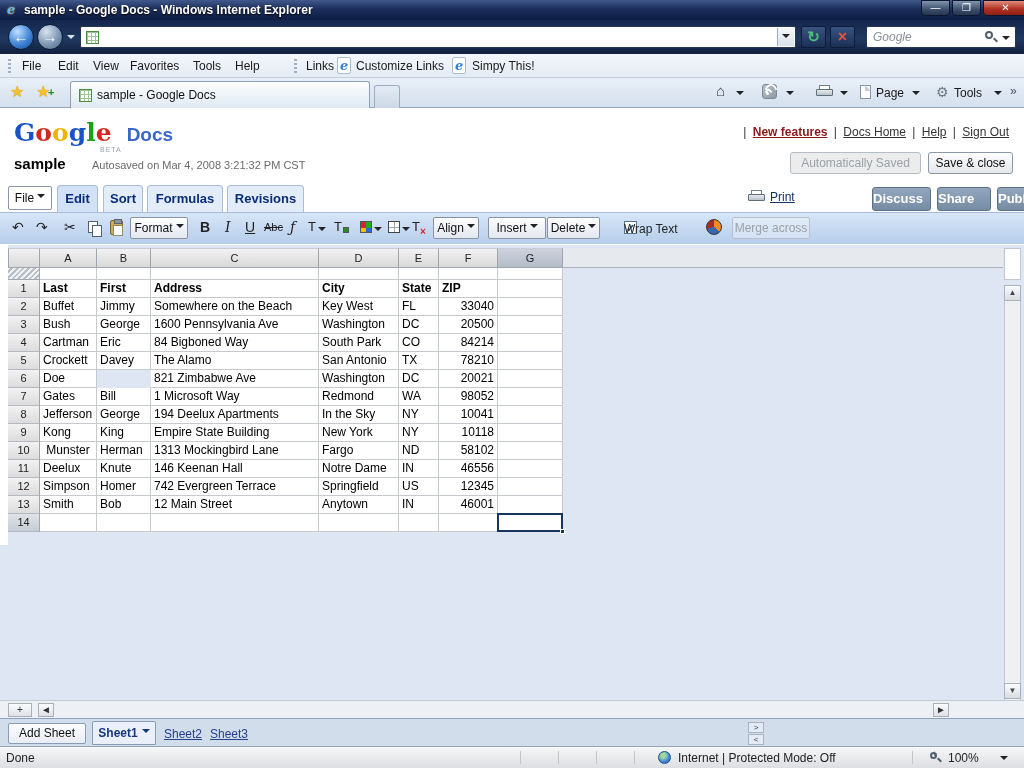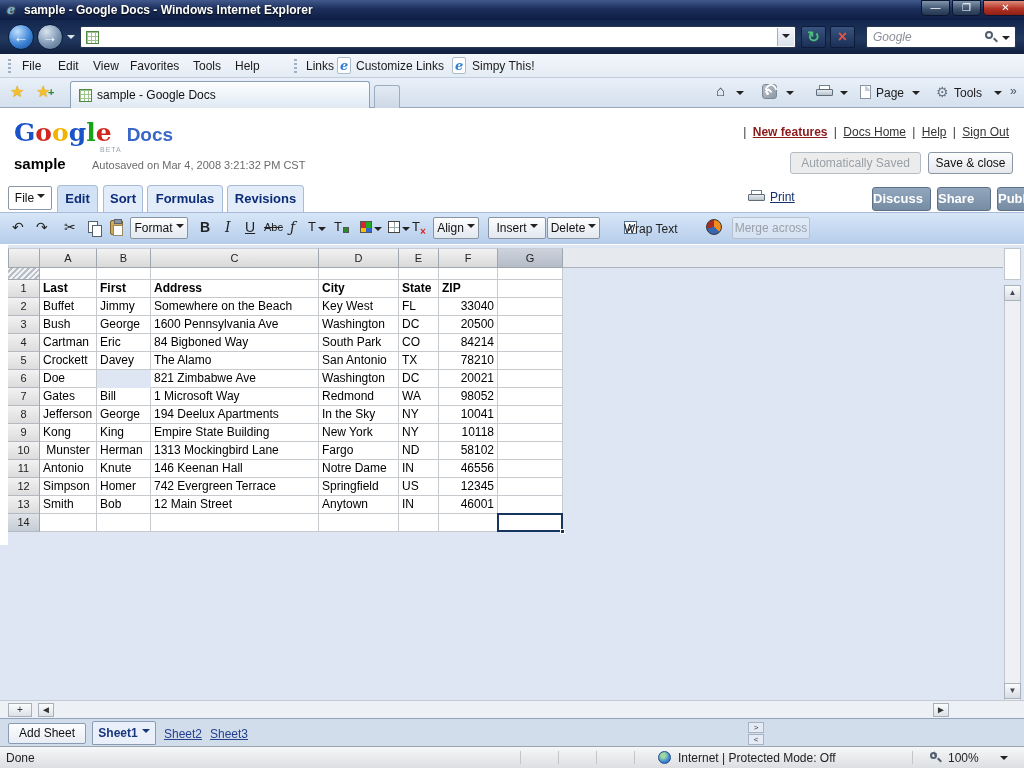--- a/index.html
+++ b/index.html
@@ -457,21 +457,21 @@
         <div class="cell" style="left: 498px; top: 179px; width: 65px;"></div>
         <div class="rowhdr" style="top: 197px;">10</div>
         <div class="cell" style="left: 40px; top: 197px; width: 57px; text-align: center;">Munster</div>
         <div class="cell" style="left: 97px; top: 197px; width: 54px;">Herman</div>
         <div class="cell" style="left: 151px; top: 197px; width: 168px;">1313 Mockingbird Lane</div>
         <div class="cell" style="left: 319px; top: 197px; width: 80px;">Fargo</div>
         <div class="cell" style="left: 399px; top: 197px; width: 40px;">ND</div>
         <div class="cell num" style="left: 439px; top: 197px; width: 59px;">58102</div>
         <div class="cell" style="left: 498px; top: 197px; width: 65px;"></div>
         <div class="rowhdr" style="top: 215px;">11</div>
-        <div class="cell" style="left: 40px; top: 215px; width: 57px;">Antonio</div>
+        <div class="cell" style="left: 40px; top: 215px; width: 57px;">Deelux</div>
         <div class="cell" style="left: 97px; top: 215px; width: 54px;">Knute</div>
         <div class="cell" style="left: 151px; top: 215px; width: 168px;">146 Keenan Hall</div>
         <div class="cell" style="left: 319px; top: 215px; width: 80px;">Notre Dame</div>
         <div class="cell" style="left: 399px; top: 215px; width: 40px;">IN</div>
         <div class="cell num" style="left: 439px; top: 215px; width: 59px;">46556</div>
         <div class="cell" style="left: 498px; top: 215px; width: 65px;"></div>
         <div class="rowhdr" style="top: 233px;">12</div>
         <div class="cell" style="left: 40px; top: 233px; width: 57px;">Simpson</div>
         <div class="cell" style="left: 97px; top: 233px; width: 54px;">Homer</div>
         <div class="cell" style="left: 151px; top: 233px; width: 168px;">742 Evergreen Terrace</div>

